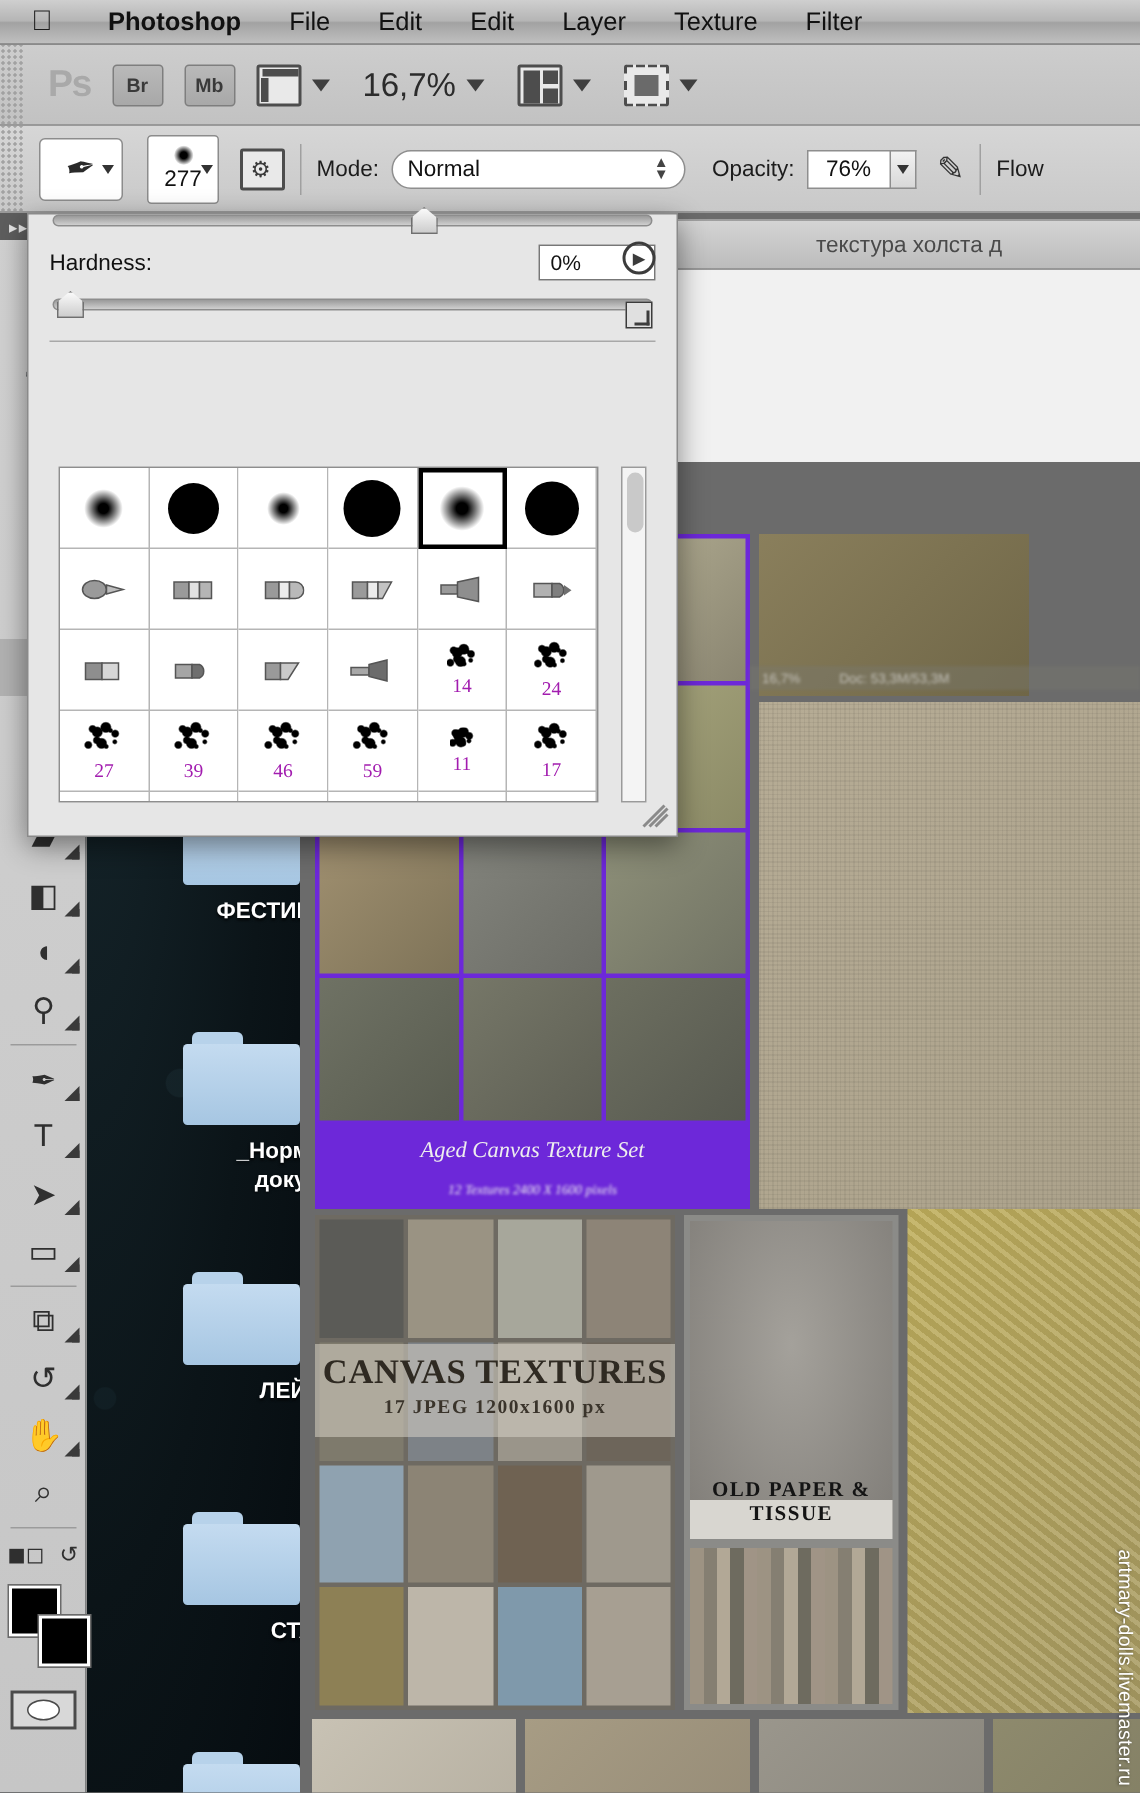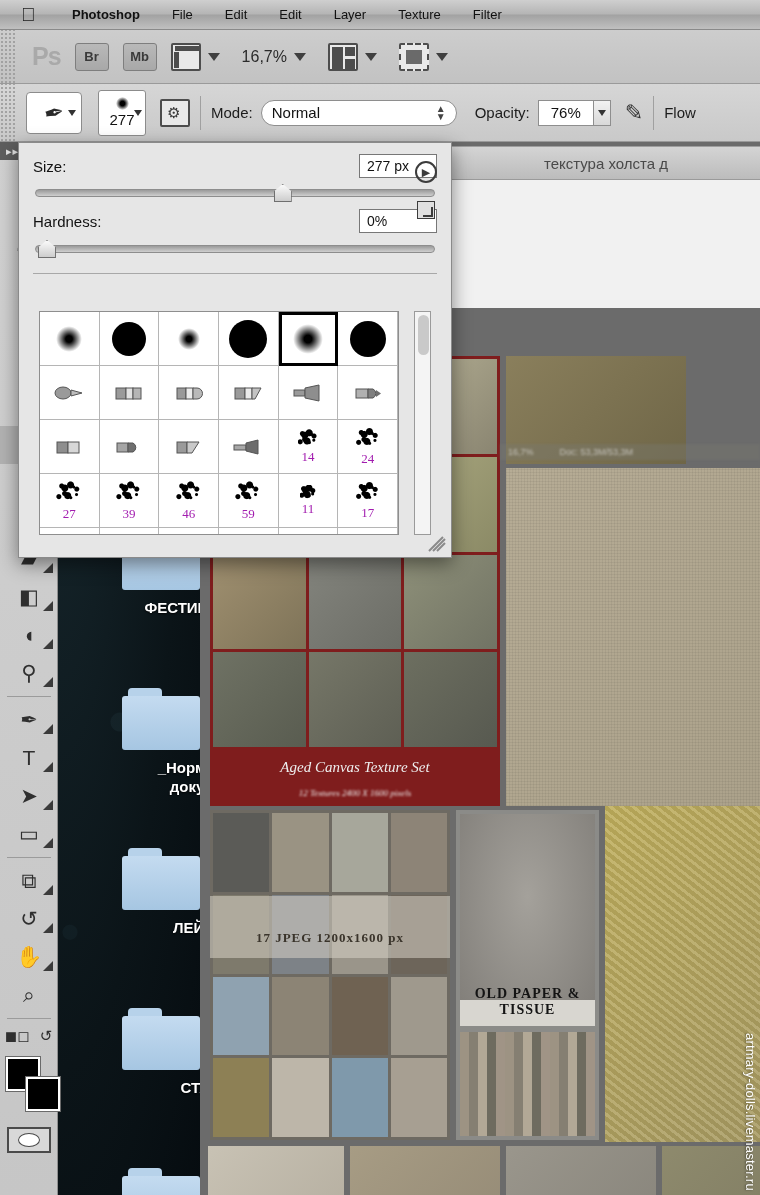--- a/index.html
+++ b/index.html
@@ -67,21 +67,21 @@
 
   
   .menubar {
     position: absolute; left: 0; top: 0; width: 760px; height: 30px;
     background: linear-gradient(180deg,#cfcfcf 0%, #b5b5b5 48%, #a2a2a2 52%, #c0c0c0 100%);
     display: flex; align-items: center; gap: 0;
     border-bottom: 1px solid #8a8a8a;
     overflow: hidden;
   }
   .menubar .apple { width: 56px; text-align: center; font-size: 19px; color: #1c1c1c; }
-  .menubar .mi { padding: 0 16px; font-size: 13px; color: #111; white-space: nowrap; text-align: center; }
+  .menubar .mi { padding: 0 16px; font-size: 17px; color: #111; white-space: nowrap; text-align: center; }
   .menubar .mi.app { font-weight: bold; }
 
   .appbar {
     position: absolute; left: 0; top: 30px; width: 760px; height: 54px;
     background: linear-gradient(180deg,#cdcdcd 0%, #c2c2c2 100%);
     border-bottom: 1px solid #9a9a9a;
     display: flex; align-items: center;
   }
   .grip { width: 16px; height: 100%;
     background-image: radial-gradient(#9d9d9d 1px, transparent 1.2px);
@@ -95,21 +95,21 @@
     font-size: 13px; font-weight: bold; color: #3a3a3a;
   }
   .iconbtn {
     width: 30px; height: 28px; margin-left: 14px;
     border: 2px solid #4d4d4d; border-radius: 2px; position: relative;
     background: #e9e9e9;
   }
   .caret { width: 0; height: 0; margin-left: 7px;
     border-left: 6px solid transparent; border-right: 6px solid transparent;
     border-top: 8px solid #3f3f3f; }
-  .zoomtxt { margin-left: 22px; font-size: 16px; color: #2b2b2b; }
+  .zoomtxt { margin-left: 22px; font-size: 22px; color: #2b2b2b; }
 
   .optbar {
     position: absolute; left: 0; top: 84px; width: 760px; height: 58px;
     background: linear-gradient(180deg,#d6d6d6 0%, #c9c9c9 100%);
     border-bottom: 1px solid #9a9a9a;
     display: flex; align-items: center;
   }
   .opt-tool {
     width: 56px; height: 42px; margin-left: 10px; background: #fff;
     border: 1px solid #8c8c8c; border-radius: 4px;
@@ -308,21 +308,21 @@
         <div class="folder-ico">
           <div class="tab"></div>
           <div class="body"></div>
         </div>
         <div class="desk-label"></div>
       </div>
     </div>
 
   <div class="browser-body">
 
-    <div class="thumb" style="left:10px; top:212px; width:290px; height:450px; background:#7f1d1d;">
+    <div class="thumb" style="left:10px; top:212px; width:290px; height:450px; background:#6d28d9;">
       <div class="tile-grid" style="grid-template-columns:repeat(3,1fr); grid-template-rows:repeat(4,1fr); bottom:56px;">
         <div style="background:linear-gradient(135deg,#9b9376,#7d7a63)"></div>
         <div style="background:linear-gradient(135deg,#a3a08c,#7b7868)"></div>
         <div style="background:linear-gradient(135deg,#b3ae93,#8a8571)"></div>
         <div style="background:linear-gradient(135deg,#7f8575,#6b6f60)"></div>
         <div style="background:linear-gradient(135deg,#8e8a74,#72705e)"></div>
         <div style="background:linear-gradient(135deg,#a8a67e,#8b8a66)"></div>
         <div style="background:linear-gradient(135deg,#a09070,#7e7358)"></div>
         <div style="background:linear-gradient(135deg,#83847d,#6c6d66)"></div>
         <div style="background:linear-gradient(135deg,#8e9079,#717364)"></div>
@@ -355,20 +355,22 @@
         <div style="background:#8fa2b0"></div>
           <div style="background:#8c8475"></div>
         <div style="background:#6f6252"></div>
           <div style="background:#9f998d"></div>
         <div style="background:#8d8055"></div>
           <div style="background:#bdb6a9"></div>
         <div style="background:#7f99ab"></div>
           <div style="background:#a79f92"></div>
       </div>
       <div style="position:absolute;left:0;right:0;top:86px;height:62px;background:rgba(215,210,198,.55);"></div>
+      <div style="position:absolute;left:0;right:0;top:92px;text-align:center;
+                  font-family:'Liberation Serif',serif;font-weight:bold;font-size:23px;color:#2f2a22;letter-spacing:.5px;">CANVAS TEXTURES</div>
       <div style="position:absolute;left:0;right:0;top:120px;text-align:center;
                   font-family:'Liberation Serif',serif;font-weight:bold;font-size:13px;color:#3a342b;letter-spacing:1px;">17 JPEG  1200x1600 px</div>
     </div>
 
     <div class="thumb" style="left:256px; top:666px; width:143px; height:330px; background:#8b8b88;">
       <div style="position:absolute;inset:4px 4px 120px 4px;
                   background:radial-gradient(ellipse at 50% 40%,#a4a19b,#807d78);"></div>
       <div style="position:absolute;left:4px;right:4px;top:190px;height:26px;background:#d8d6d0;"></div>
       <div style="position:absolute;left:0;right:0;top:176px;text-align:center;
                   font-family:'Liberation Serif',serif;font-weight:bold;font-size:14px;color:#141414;letter-spacing:1px;">OLD PAPER &amp; TISSUE</div>
@@ -570,24 +572,20 @@
     <div class="numstep">
         <span class="tiny-caret"></span>
       </div>
     <div style="margin-left:14px;font-size:22px;color:#333;">✎</div>
     <div class="opt-sep"></div>
     <span class="lbl">Flow</span>
   </div>
 
   <div class="brushpop">
 
-    <div class="bp-row" style="height:46px;">
-      <span class="bp-label">Size:</span>
-      <span class="bp-field">277 px</span>
-    </div>
     <div class="bp-slider">
       <div class="bp-knob" id="size-knob" style="left: calc(62% - 9px);"></div>
     </div>
 
     <div class="bp-row" style="height:48px;">
       <span class="bp-label">Hardness:</span>
       <span class="bp-field">0%</span>
     </div>
     <div class="bp-slider">
       <div class="bp-knob" id="hard-knob" style="left: calc(1% - 2px);"></div>

